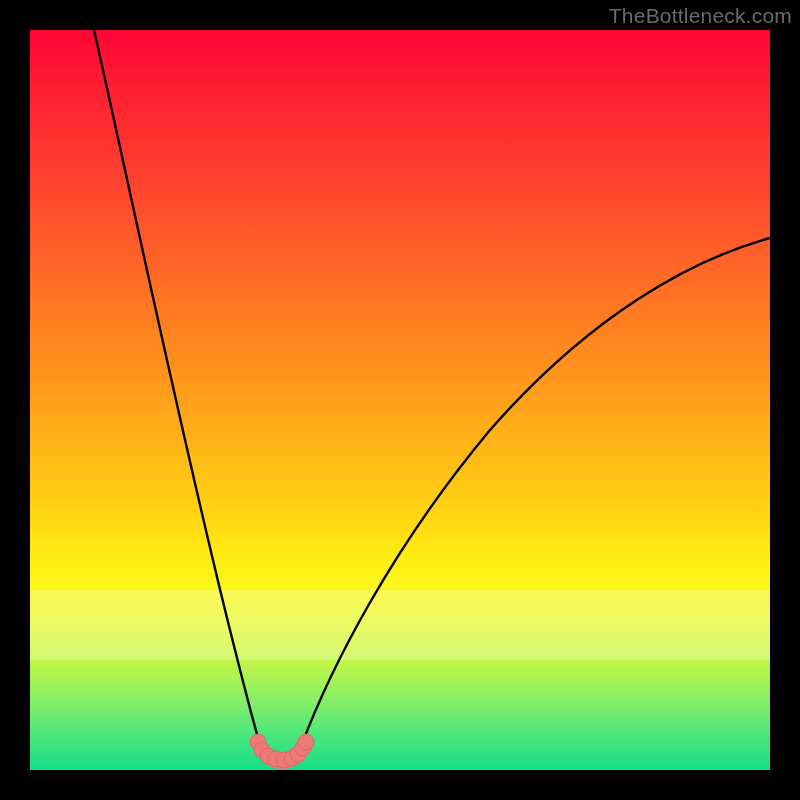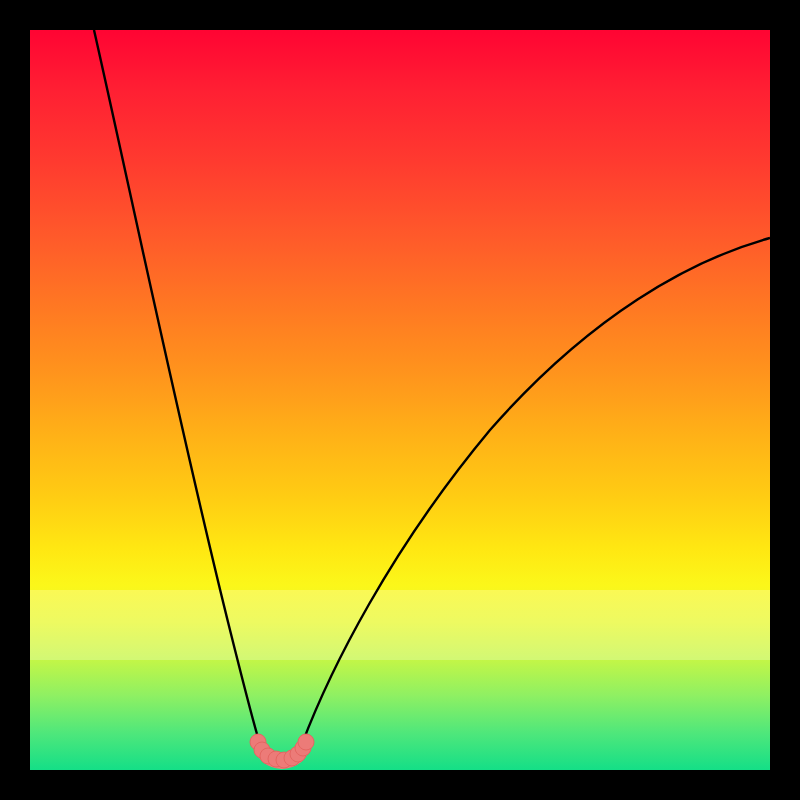--- a/index.html
+++ b/index.html
@@ -99,13 +99,14 @@
         <circle cx="246" cy="729" r="8"></circle>
         <circle cx="254" cy="730" r="8"></circle>
         <circle cx="262" cy="728" r="8"></circle>
         <circle cx="268" cy="724" r="8"></circle>
         <circle cx="273" cy="718" r="8"></circle>
         <circle cx="276" cy="712" r="8"></circle>
       </g>
     </svg>
   </div>
 
+  <div class="source">TheBottleneck.com</div>
 </div>
 
 </body></html>

